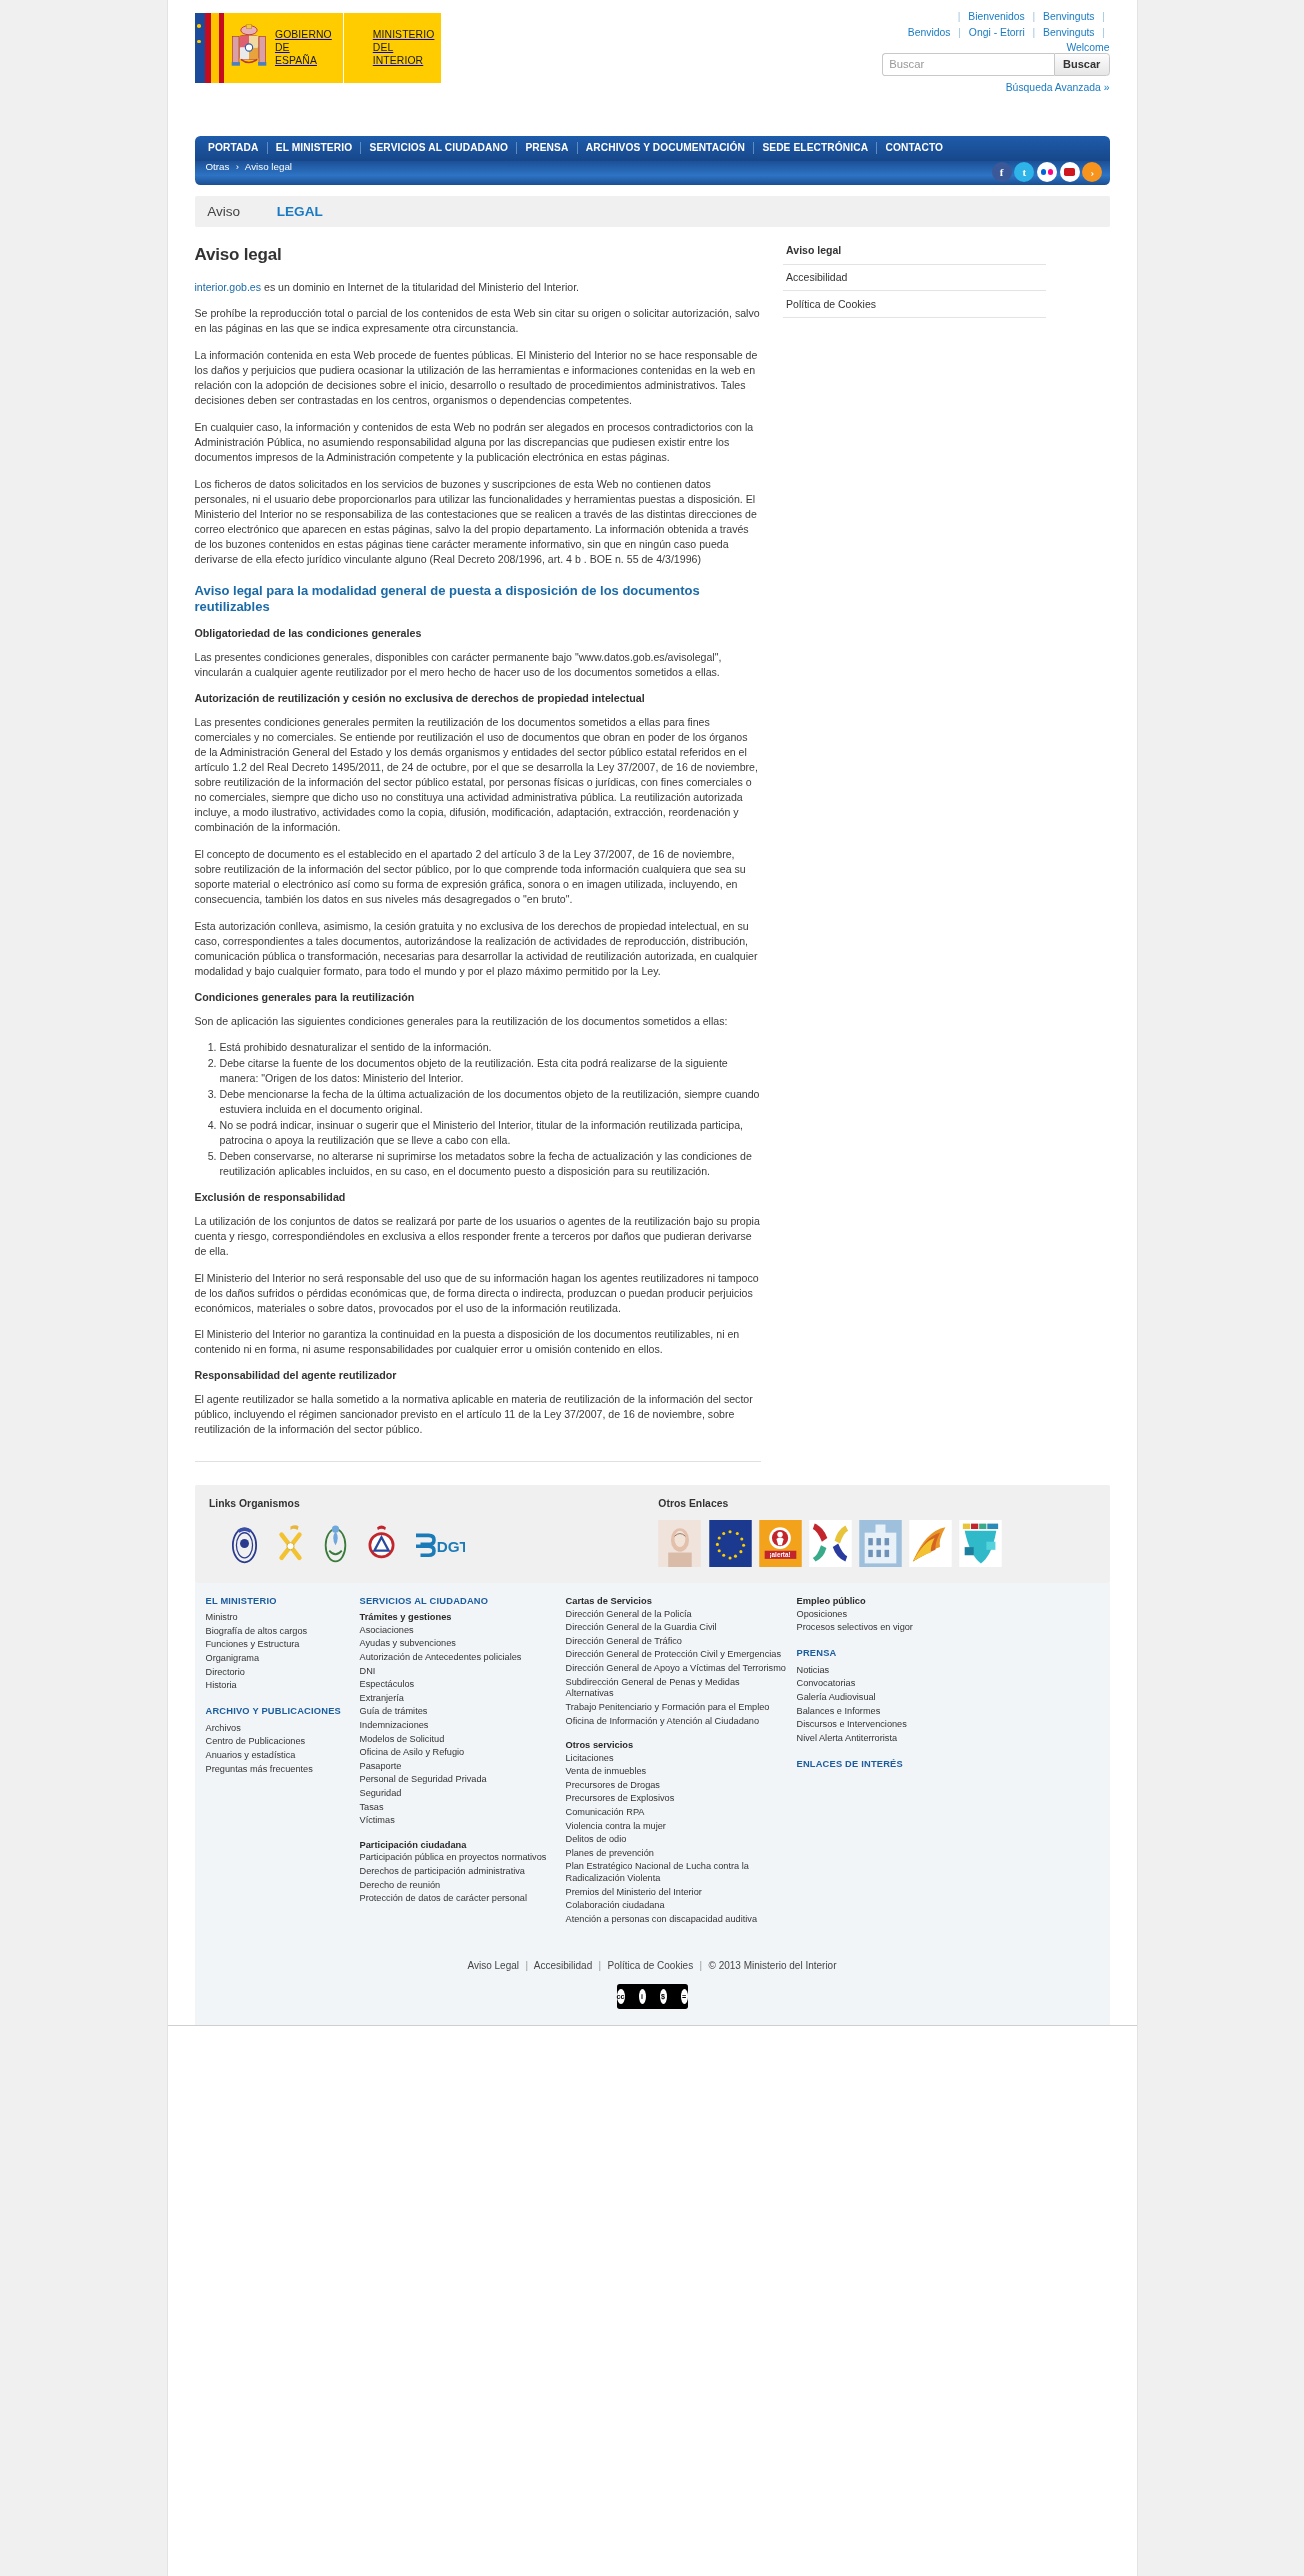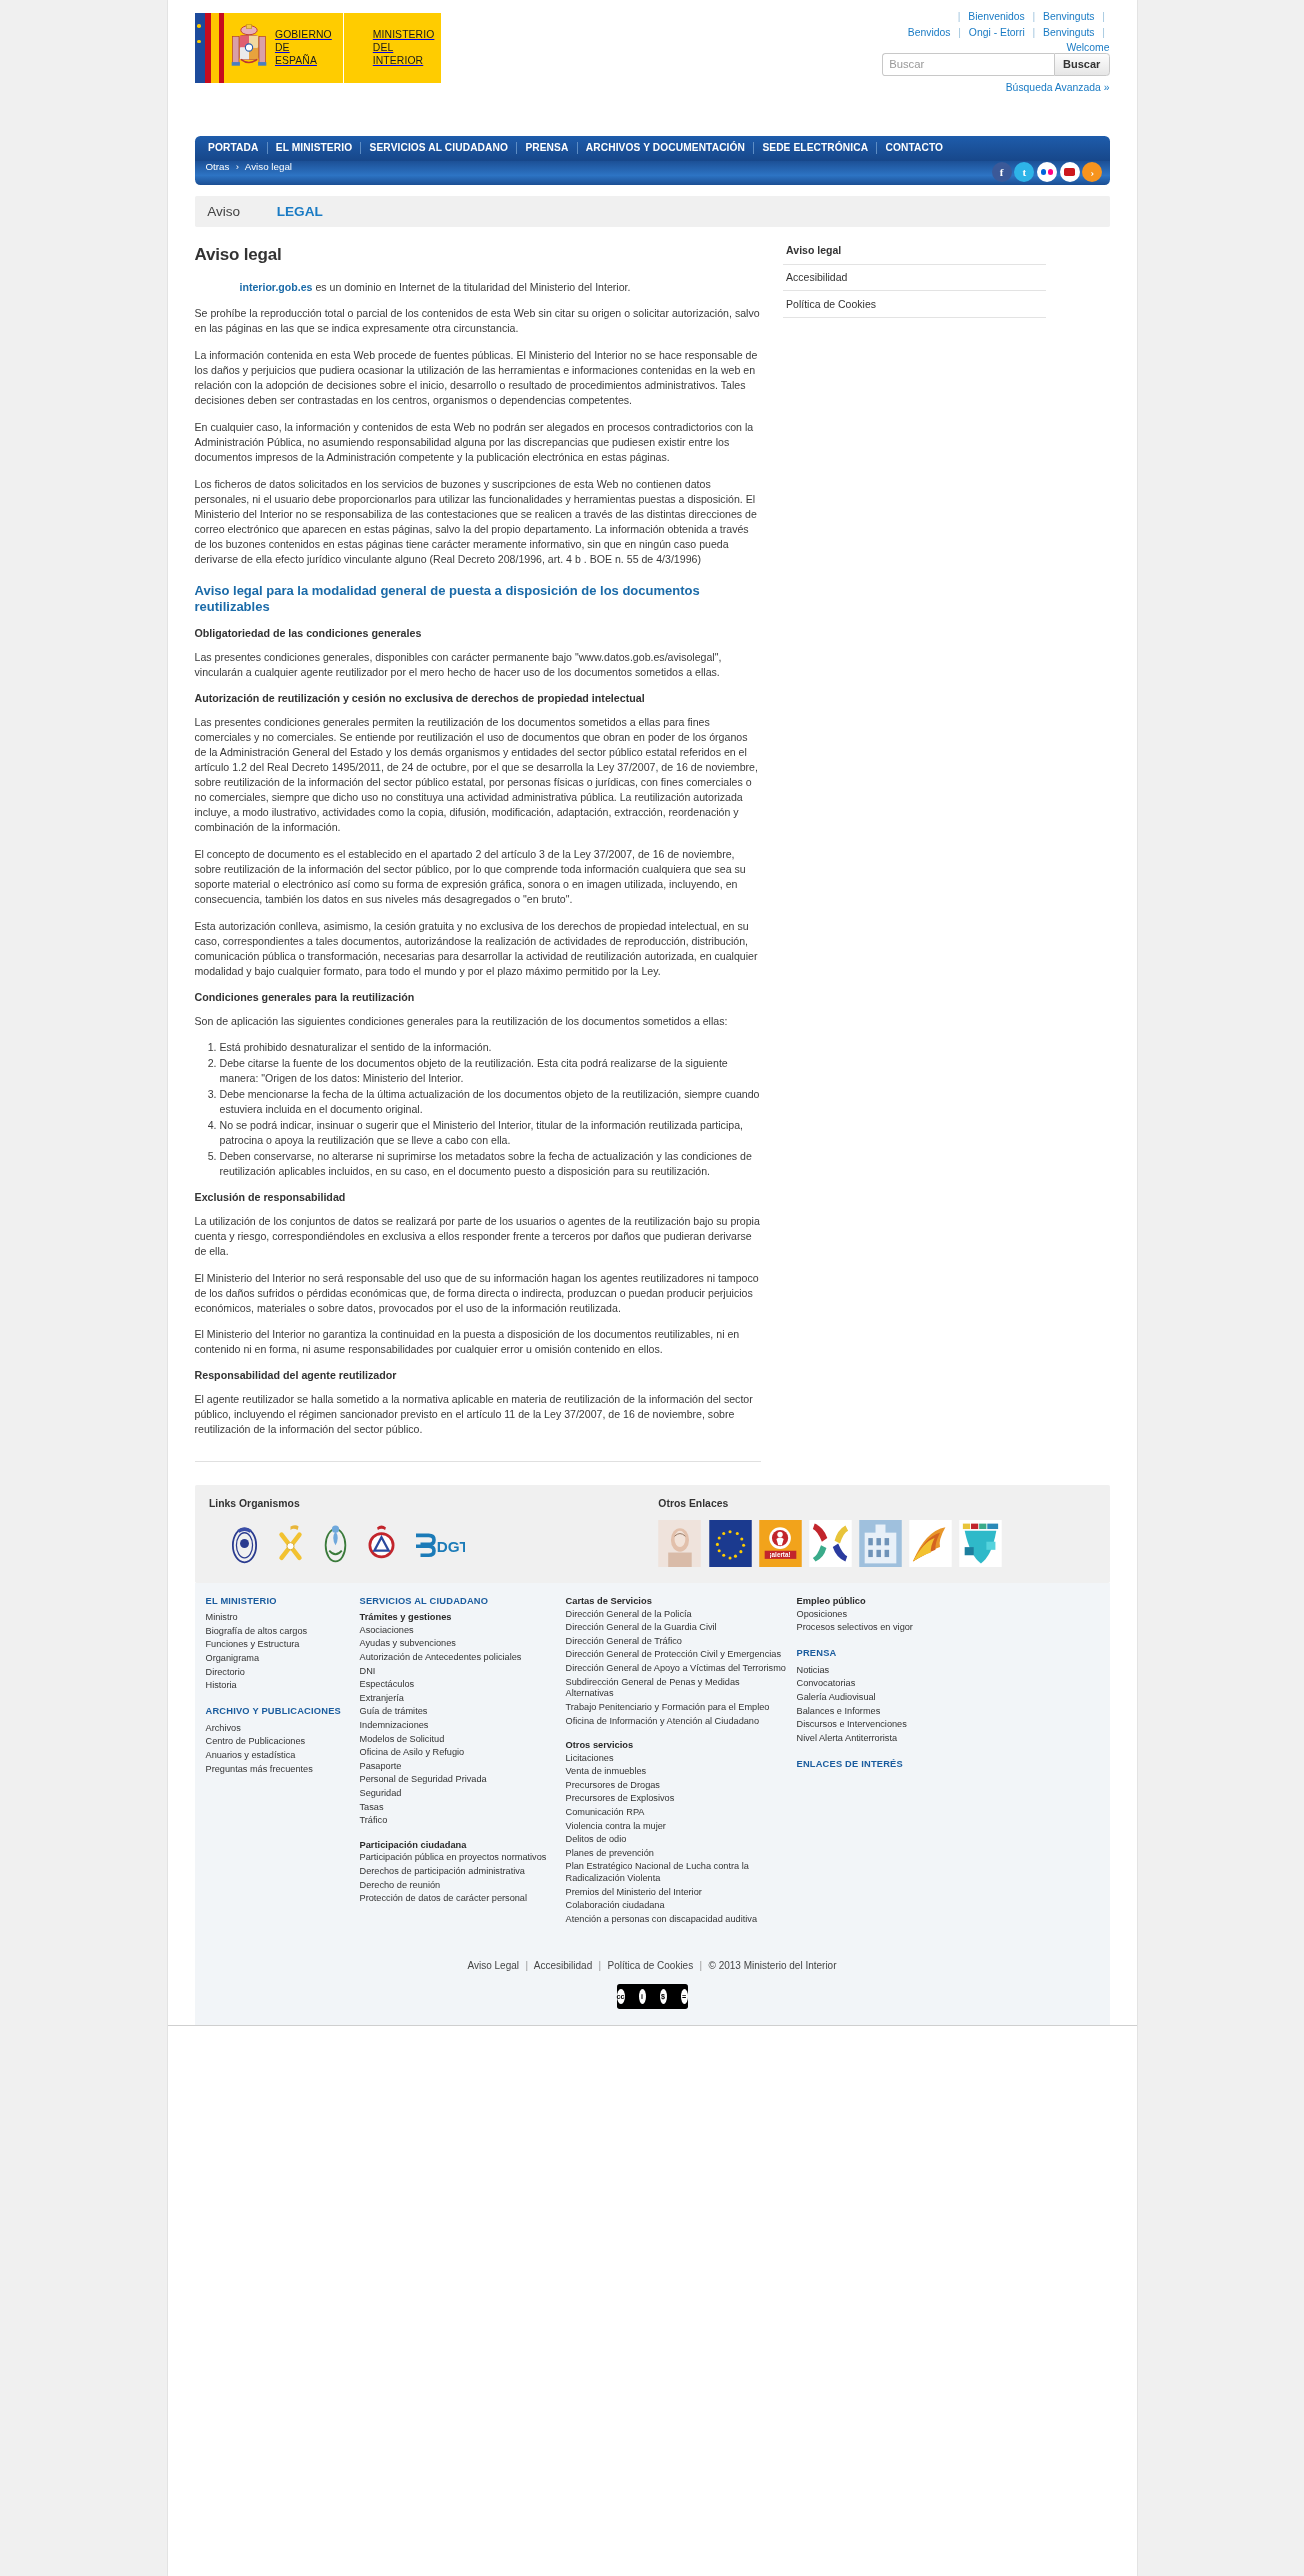--- a/index.html
+++ b/index.html
@@ -170,21 +170,21 @@
   .sidecol { width: 263px; padding-top: 3.6px; }
 
   h1.page-h1 {
     font-size: 17px; color: #333; font-weight: bold;
     margin: 5.4px 0 14.5px 0; letter-spacing: -0.2px;
   }
   .maincol p {
     font-size: 10.6px; line-height: 15px; color: #3a3a3a;
     margin: 0 0 11.8px 0; text-align: left;
   }
-  .maincol p a { color:#1a6aa8; font-weight: bold; text-decoration: none; margin-left: 45px; }
+  .maincol p a { color:#1a6aa8; font-weight: normal; text-decoration: none; }
   h2.sec-h2 {
     font-size: 13px; color:#1a6aa8; font-weight: bold;
     line-height: 16.3px; margin: 16.3px 0 11.8px 0;
   }
   h3.sec-h3 {
     font-size: 10.7px; color:#333; font-weight: bold;
     margin: 0 0 11px 0;
   }
   ol.cond {
     margin: 0 0 11.8px 0; padding-left: 25px;
@@ -659,21 +659,21 @@
         <li>
             <a href="#">Personal de Seguridad Privada</a>
           </li>
         <li>
             <a href="#">Seguridad</a>
           </li>
         <li>
             <a href="#">Tasas</a>
           </li>
         <li>
-            <a href="#">Tráfico</a>
+            <a href="#">Víctimas</a>
           </li>
       </ul>
       <h6 class="spaced">Participación ciudadana</h6>
       <ul>
         <li>
             <a href="#">Participación pública en proyectos normativos</a>
           </li>
         <li>
             <a href="#">Derechos de participación administrativa</a>
           </li>

